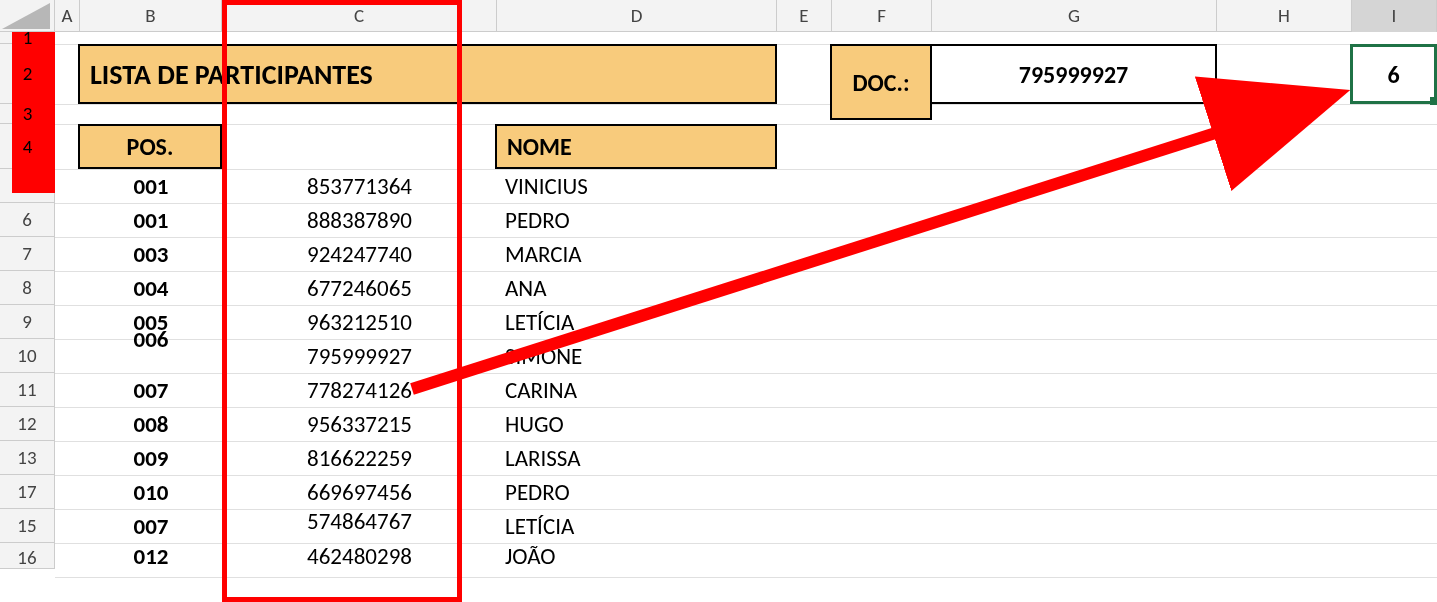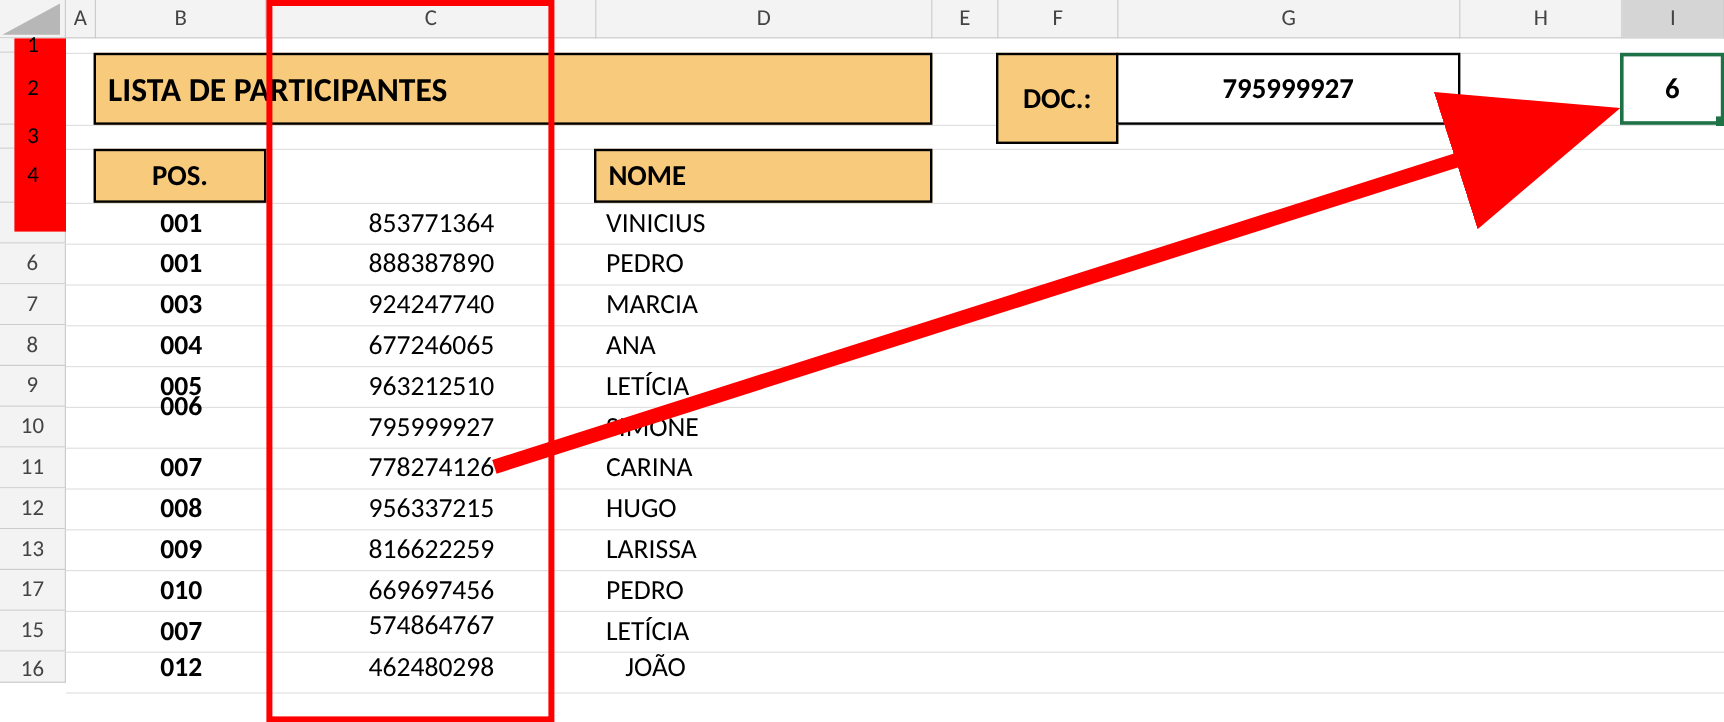--- a/index.html
+++ b/index.html
@@ -235,21 +235,21 @@
       <div class="cell center" style="left: 222px; top: 441px; width: 275px; height: 34px;">816622259</div>
       <div class="cell" style="left: 497px; top: 441px; width: 280px; height: 34px;">LARISSA</div>
       <div class="cell center bold pos-col" style="left: 80px; top: 475px; width: 142px; height: 34px;">010</div>
       <div class="cell center" style="left: 222px; top: 475px; width: 275px; height: 34px;">669697456</div>
       <div class="cell" style="left: 497px; top: 475px; width: 280px; height: 34px;">PEDRO</div>
       <div class="cell center bold pos-col" style="left: 80px; top: 509px; width: 142px; height: 34px;">007</div>
       <div class="cell center" style="left: 222px; top: 484px; width: 275px; height: 34px; margin-top: 20px;">574864767</div>
       <div class="cell" style="left: 497px; top: 509px; width: 280px; height: 34px;">LETÍCIA</div>
       <div class="cell center bold pos-col" style="left: 80px; top: 543px; width: 142px; height: 26px;">012</div>
       <div class="cell center" style="left: 222px; top: 543px; width: 275px; height: 26px;">462480298</div>
-      <div class="cell" style="left: 497px; top: 543px; width: 280px; height: 26px; margin-left: 16px;">JOÃO</div>
+      <div class="cell" style="left: 497px; top: 543px; width: 280px; height: 26px;">JOÃO</div>
     </div>
 
   <div class="red-rect" style="left:222px;top:0;width:240px;height:602px"></div>
 
   <svg class="arrow-svg" style="left:0;top:0" width="1437" height="602">
     <defs>
       <marker id="ah" markerWidth="12" markerHeight="12" refX="9" refY="5" orient="auto">
         <polygon points="0,0 12,5 0,10" fill="#ff0000"></polygon>
       </marker>
     </defs>

